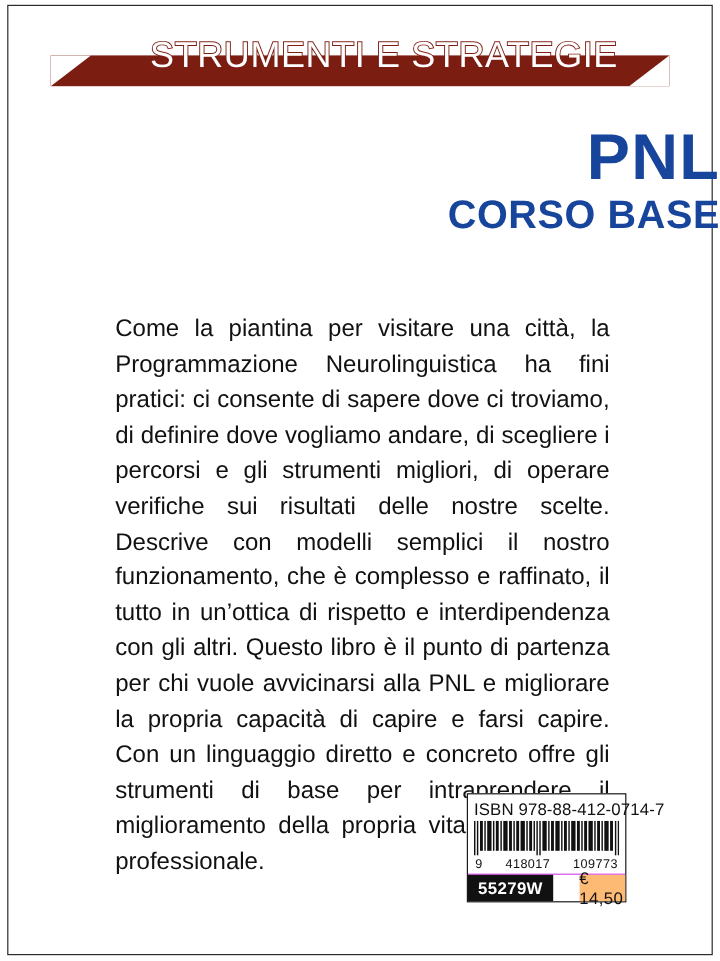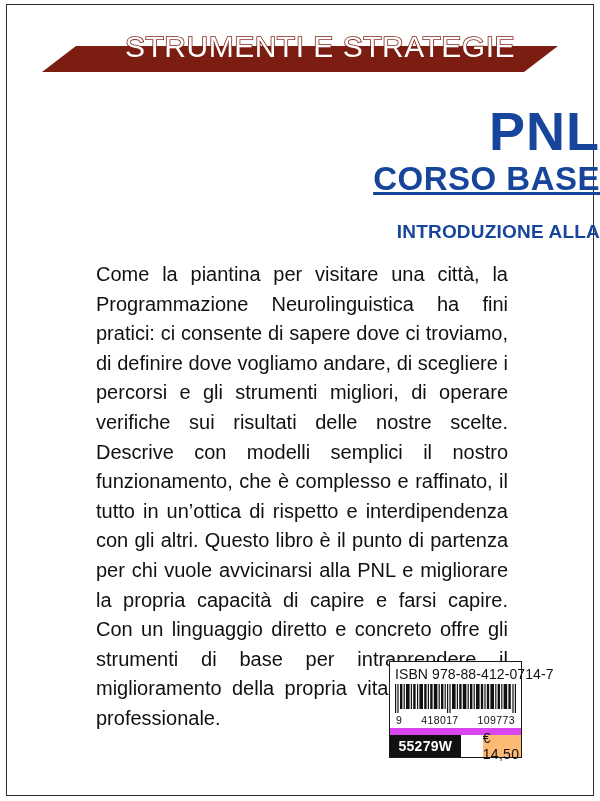--- a/index.html
+++ b/index.html
@@ -103,21 +103,20 @@
     font-weight: bold;
     line-height: 54px;
     letter-spacing: 1px;
   }
   #sub-title {
     font-size: 33px;
     font-weight: bold;
     line-height: 38px;
     letter-spacing: 0.5px;
     margin-top: 2px;
-    text-decoration: underline;
   }
   #tagline {
     margin-top: 22px;
     font-size: 19px;
     font-weight: bold;
     line-height: 23px;
     letter-spacing: 0.2px;
     color: #17459c;
   }
 
@@ -170,21 +169,21 @@
     color: #111111;
     padding: 1px 1px 0 1px;
     letter-spacing: 0.4px;
     font-family: "Liberation Sans", sans-serif;
   }
   #ean-digits span {
     white-space: pre;
   }
   #barcode-lower {
     display: flex;
-    border-top: 7px solid #d946ef;
+    border-top: 1px solid #d946ef;
     height: 22px;
     gap: 22px;
   }
   #code-cell {
     flex: 0 0 54%;
     background: #111111;
     color: #ffffff;
     font-size: 14px;
     font-weight: bold;
     display: flex;
@@ -215,21 +214,20 @@
     <div id="banner-ribbon"></div>
     <div id="banner-notch-left"></div>
     <div id="banner-notch-right"></div>
     <div id="banner-title">STRUMENTI E STRATEGIE</div>
   </div>
 
   <div id="title-block">
     <div id="main-title">PNL</div>
     <div id="sub-title">CORSO BASE</div>
     <div id="tagline">
-      <div>INTRODUZIONE ALLA</div>
     </div>
   </div>
 
   <div id="blurb">
     <p>Come la piantina per visitare una città, la Programmazione Neurolinguistica ha fini pratici: ci consente di sapere dove ci troviamo, di definire dove vogliamo andare, di scegliere i percorsi e gli strumenti migliori, di operare verifiche sui risultati delle nostre scelte. Descrive con modelli semplici il nostro funzionamento, che è complesso e raffinato, il tutto in un’ottica di rispetto e interdipendenza con gli altri. Questo libro è il punto di partenza per chi vuole avvicinarsi alla PNL e migliorare la propria capacità di capire e farsi capire. Con un linguaggio diretto e concreto offre gli strumenti di base per intraprendere il miglioramento della propria vita personale e professionale.</p>
   </div>
 
   <div id="barcode-block">
     <div id="barcode-upper">
       <div id="isbn-text">ISBN 978-88-412-0714-7</div>

